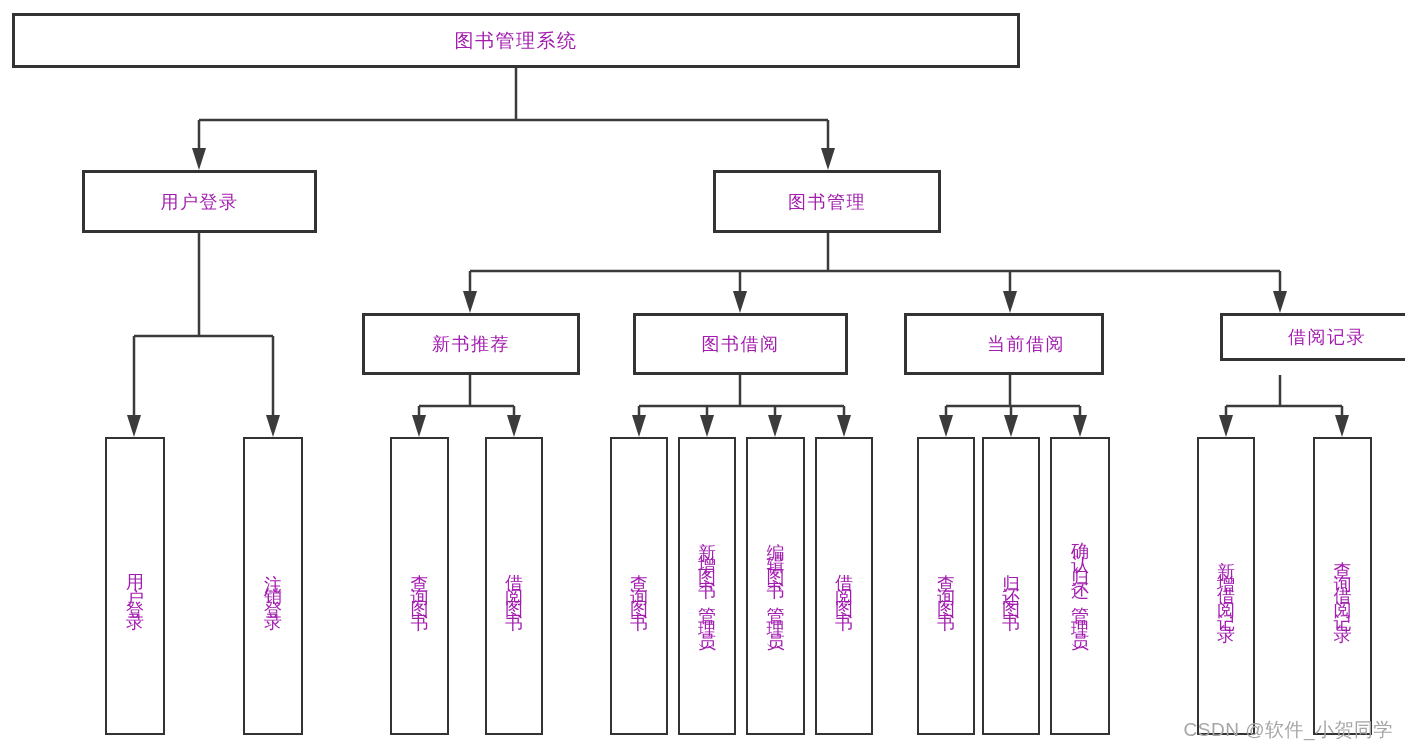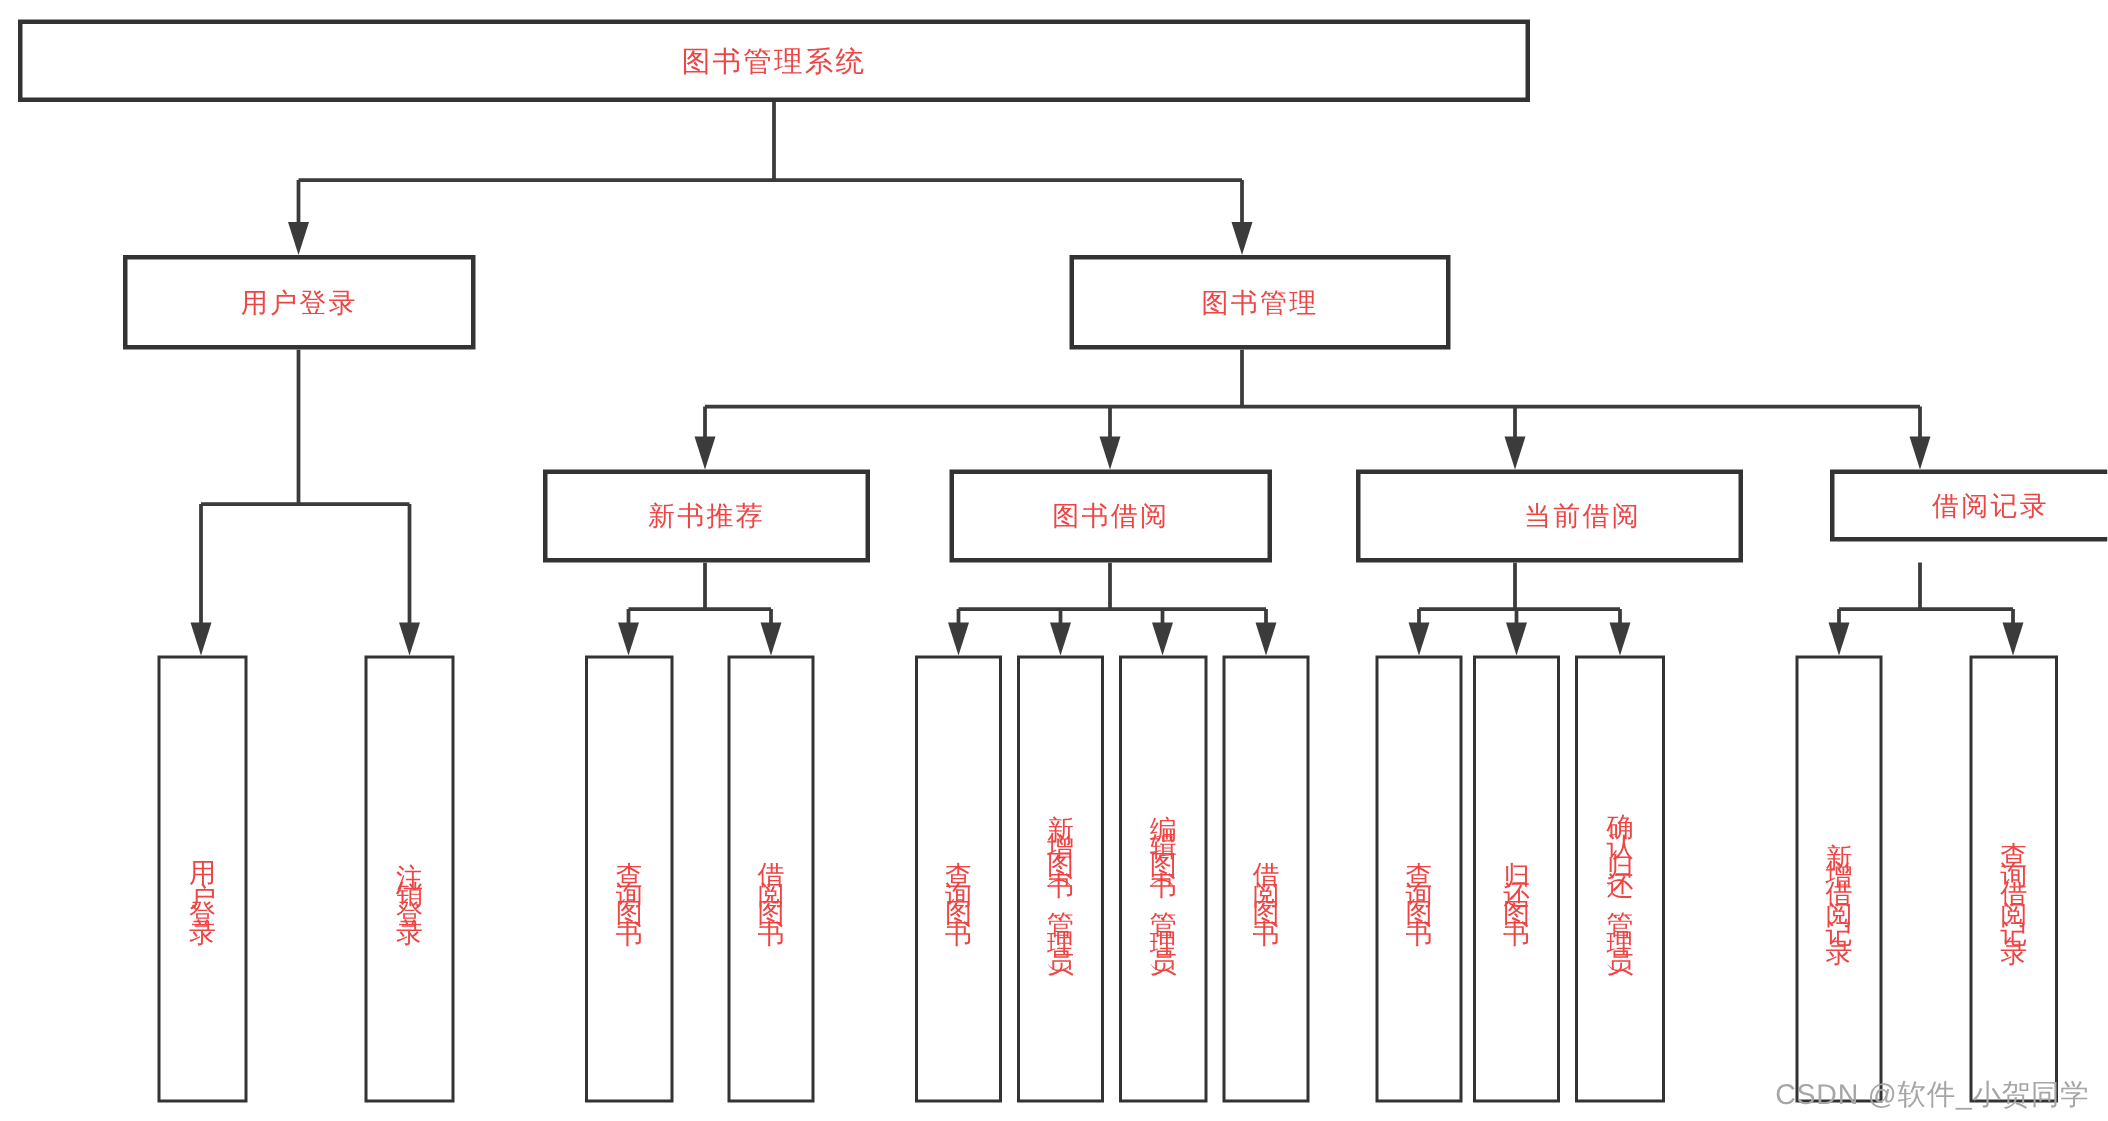--- a/index.html
+++ b/index.html
@@ -22,21 +22,21 @@
     pointer-events: none;
   }
   .box {
     position: absolute;
     box-sizing: border-box;
     border: 2px solid #333333;
     background: #ffffff;
     display: flex;
     align-items: center;
     justify-content: center;
-    color: #ef4444;
+    color: #a21caf;
     font-size: 18px;
     letter-spacing: 1.5px;
     text-align: left;
   }
   .box.root { border-width: 3px; font-size: 19px; }
   .box.branch { border-width: 3px; }
   .vbox { letter-spacing: 0; }
   .vtext {
     writing-mode: vertical-rl;
     text-orientation: mixed;
@@ -101,31 +101,31 @@
     </g>
   </svg>
 
   <div class="box root" style="left:12px; top:13px; width:1008px; height:55px;">
     <span>图书管理系统</span>
   </div>
 
   <div class="box branch" style="left:82px; top:170px; width:235px; height:63px;">
     <span>用户登录</span>
   </div>
-  <div class="box branch" style="left:713px; top:170px; width:254px; height:63px;">
+  <div class="box branch" style="left:713px; top:170px; width:228px; height:63px;">
     <span>图书管理</span>
   </div>
 
   <div class="box branch" style="left:633px; top:313px; width:215px; height:62px;">
     <span>图书借阅</span>
   </div>
   <div class="box branch" style="left:362px; top:313px; width:218px; height:62px;">
     <span>新书推荐</span>
   </div>
-  <div class="box branch" style="left:904px; top:313px; width:258px; height:62px;padding-left:44px;">
+  <div class="box branch" style="left:904px; top:313px; width:200px; height:62px;padding-left:44px;">
     <span>当前借阅</span>
   </div>
   <div class="box branch" style="left:1220px; top:313px; width:214px; height:48px;">
     <span>借阅记录</span>
   </div>
 
   <div class="box vbox" style="left:105px; top:437px; width:60px; height:298px;">
     <span class="vtext">用户登录</span>
   </div>
   <div class="box vbox" style="left:243px; top:437px; width:60px; height:298px;">

